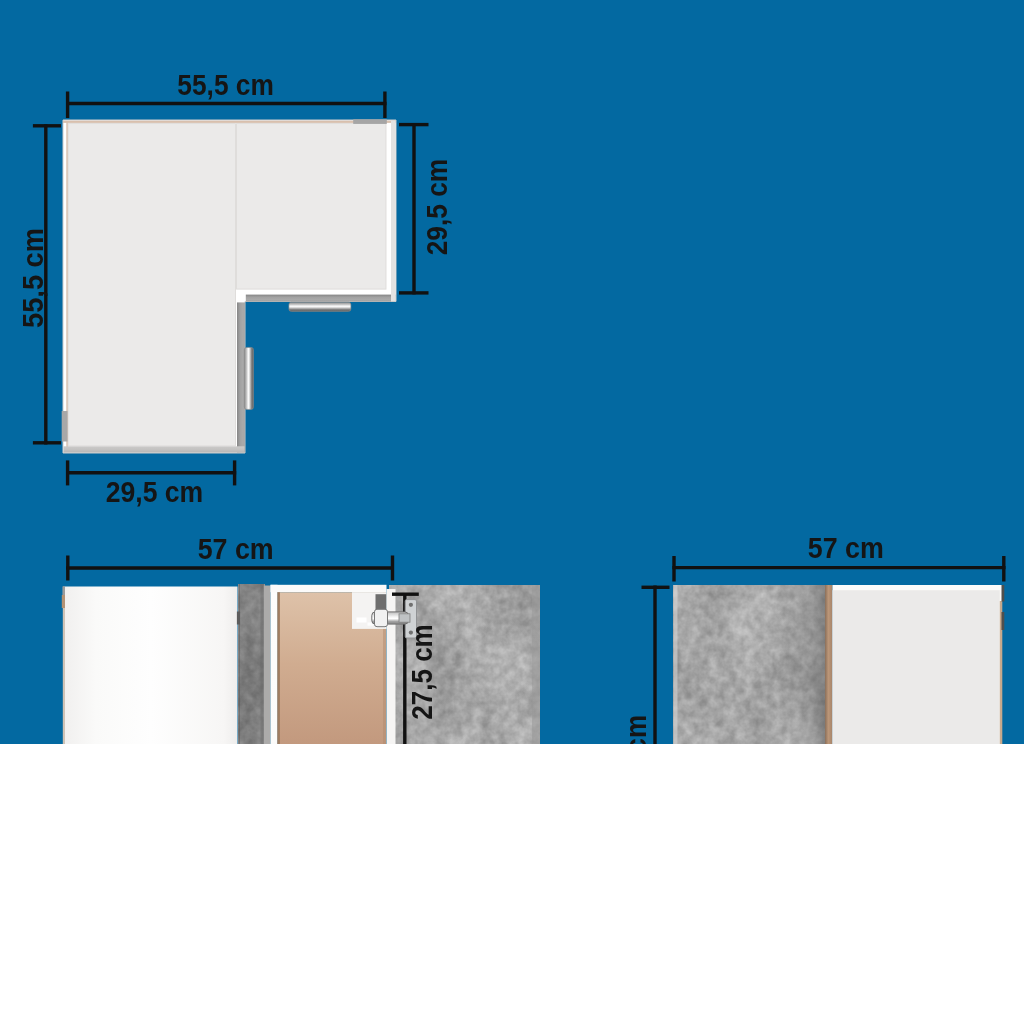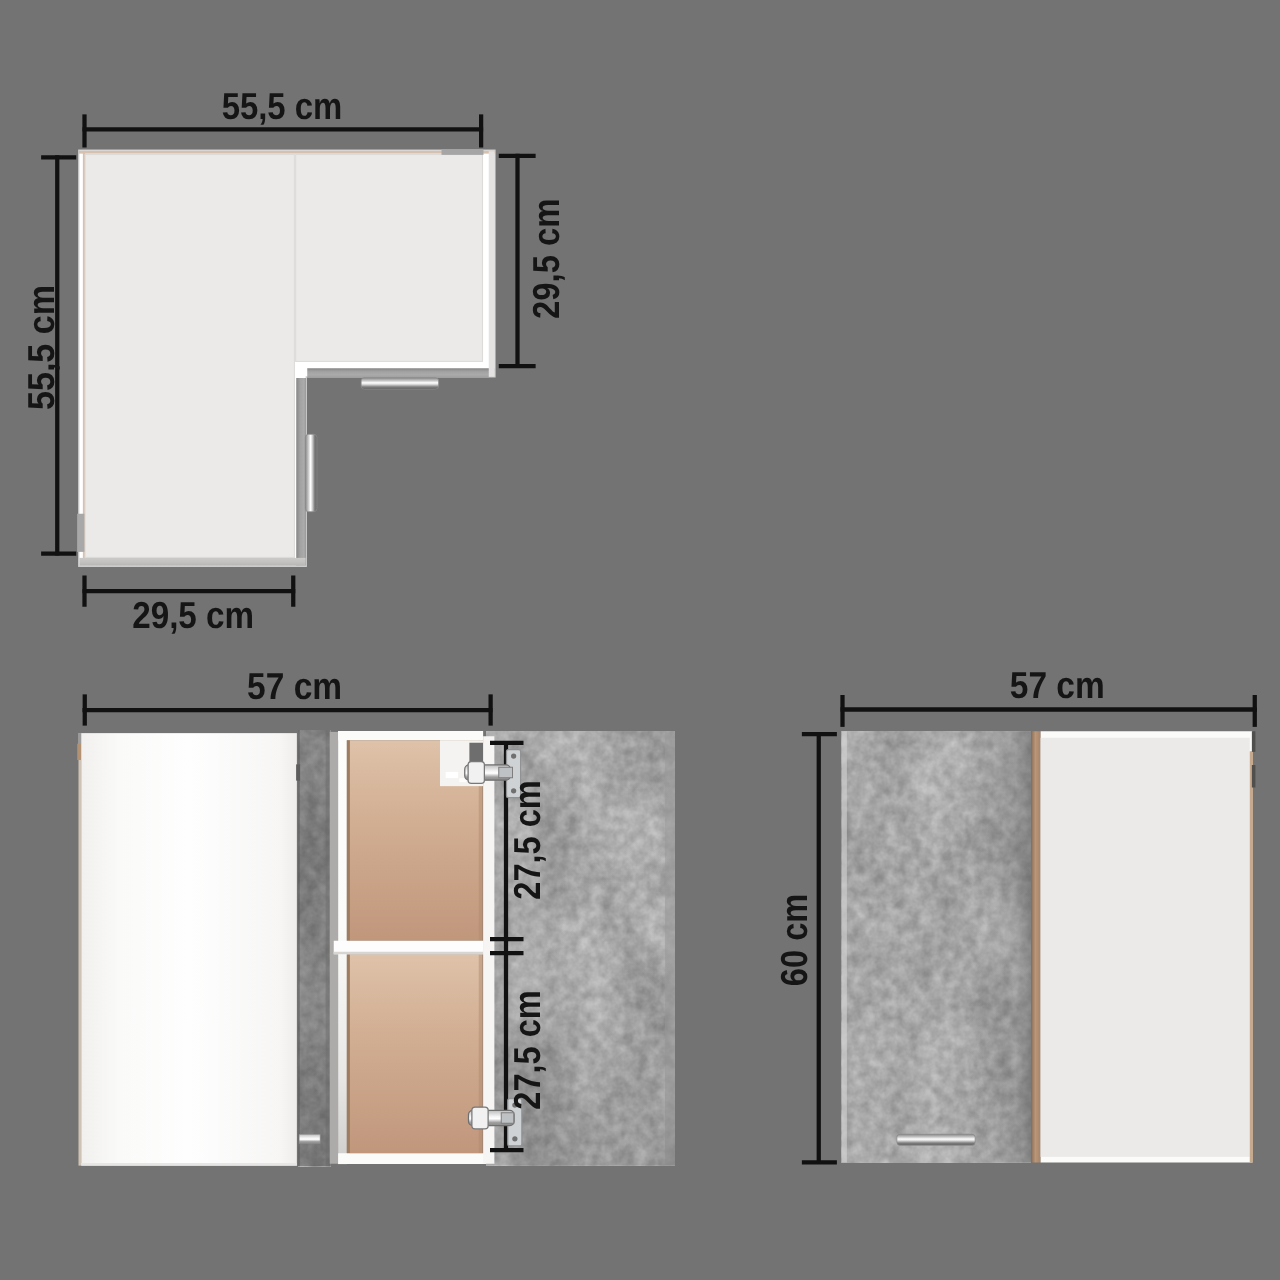--- a/index.html
+++ b/index.html
@@ -1,16 +1,16 @@
 <!DOCTYPE html>
 <html><head>
 <meta charset="utf-8">
 <style>
   html,body{margin:0;padding:0;background:#ffffff;}
-  .page{position:relative;width:1024px;height:1024px;background:#737373;overflow:hidden;}
+  .page{position:relative;width:1024px;height:744px;background:#0369a1;overflow:hidden;}
   text{font-family:"Liberation Sans",sans-serif;font-weight:bold;fill:#151515;}
 </style>
 </head>
 <body>
 <div class="page">
 <svg width="1024" height="1024" viewBox="0 0 1024 1024" xmlns="http://www.w3.org/2000/svg">
 <defs>
 
   <filter id="grain" color-interpolation-filters="sRGB" x="0" y="0" width="1" height="1">
     <feTurbulence type="fractalNoise" baseFrequency="0.11" numOctaves="3" seed="7"></feTurbulence>

